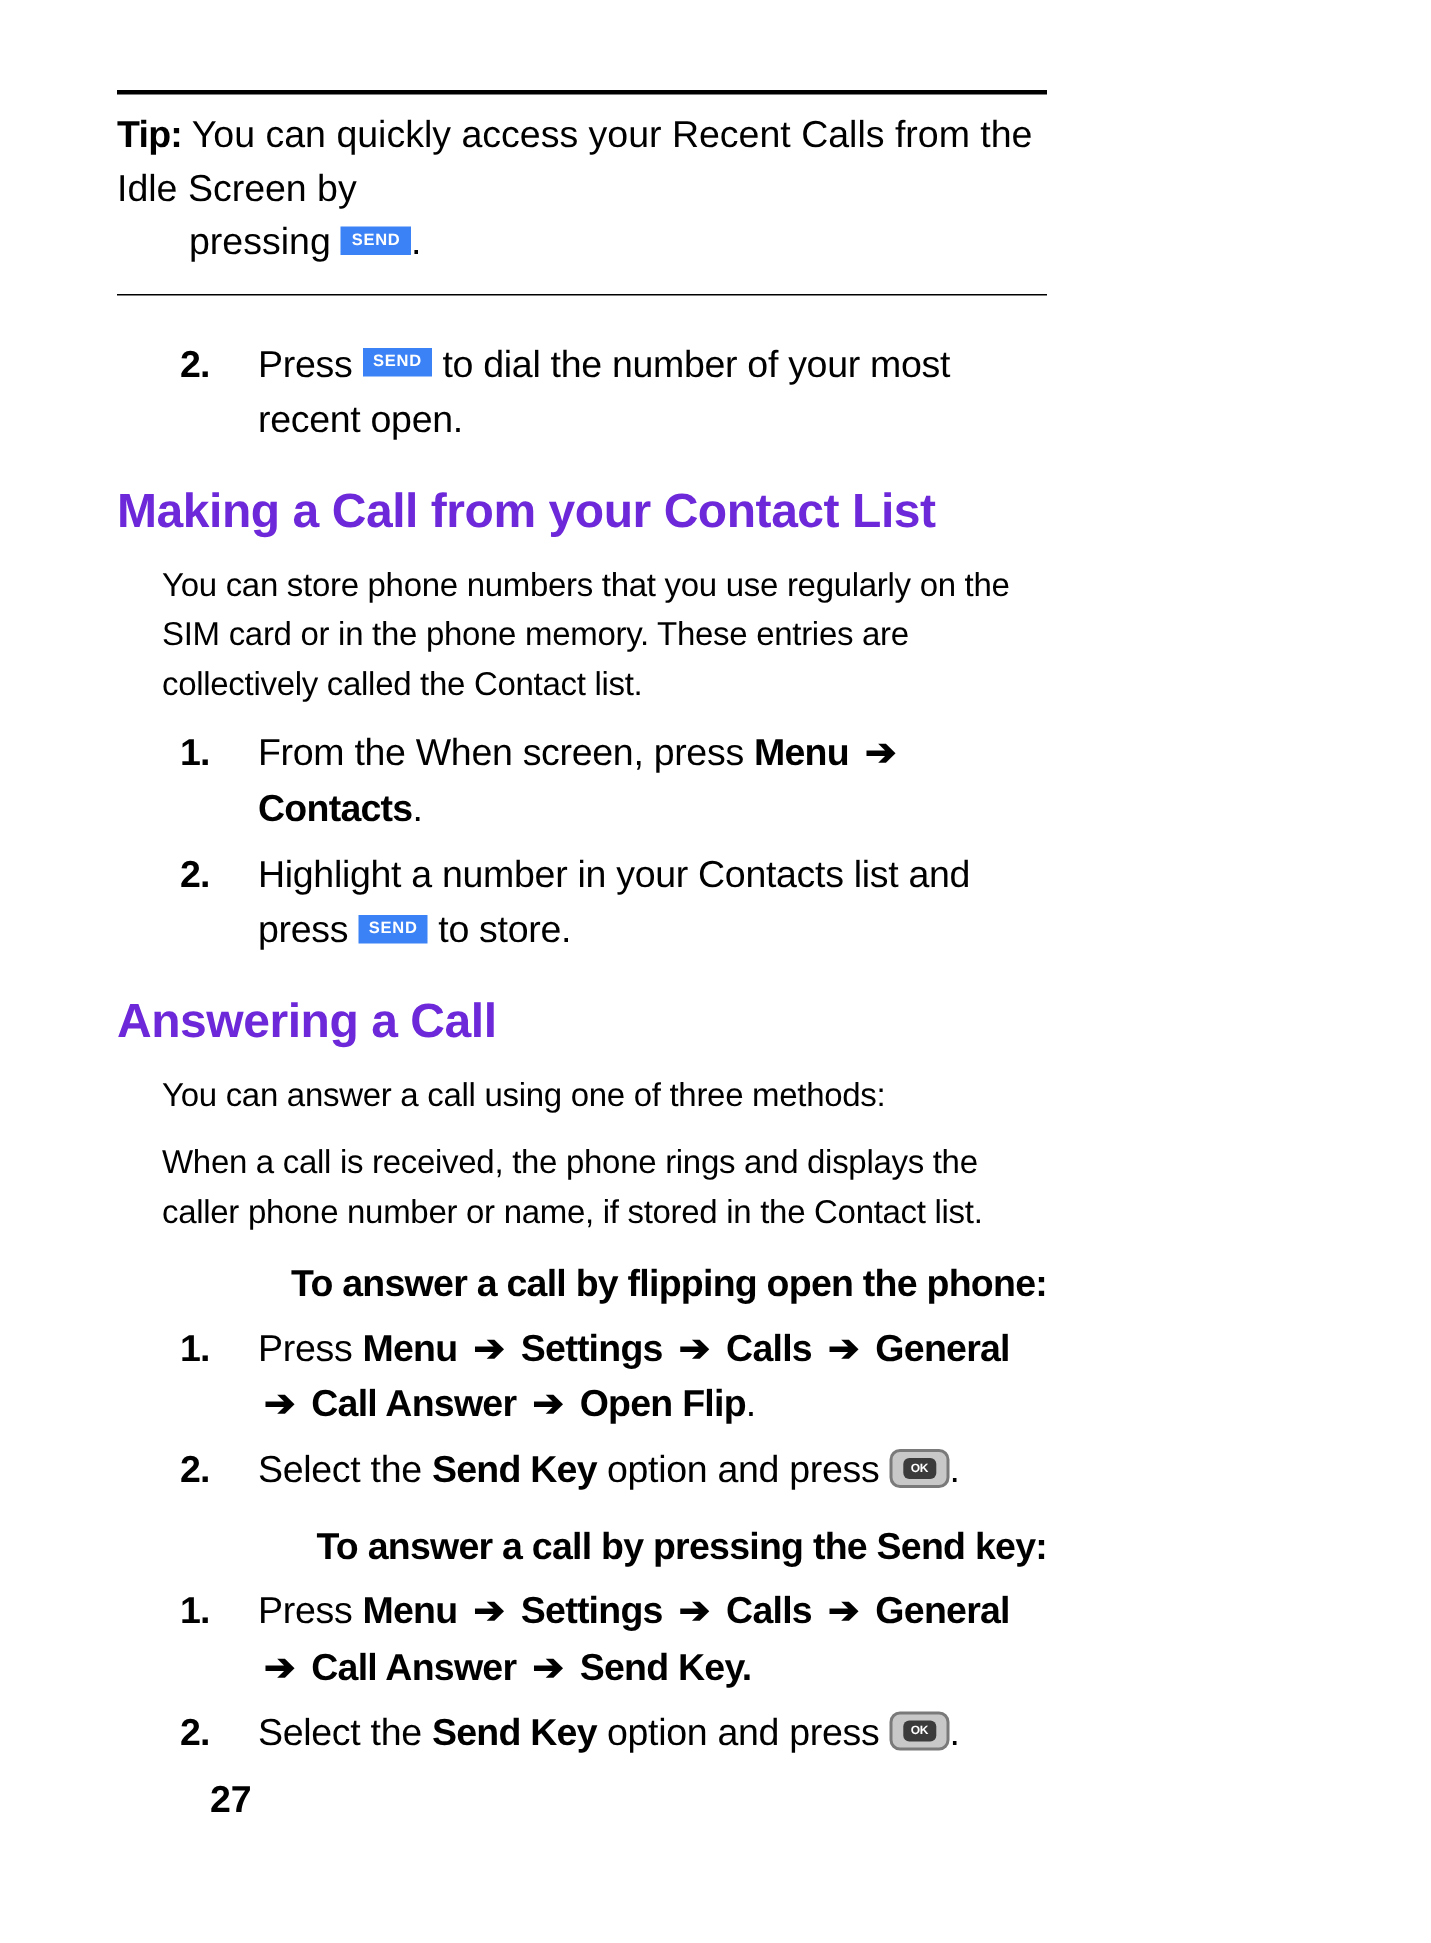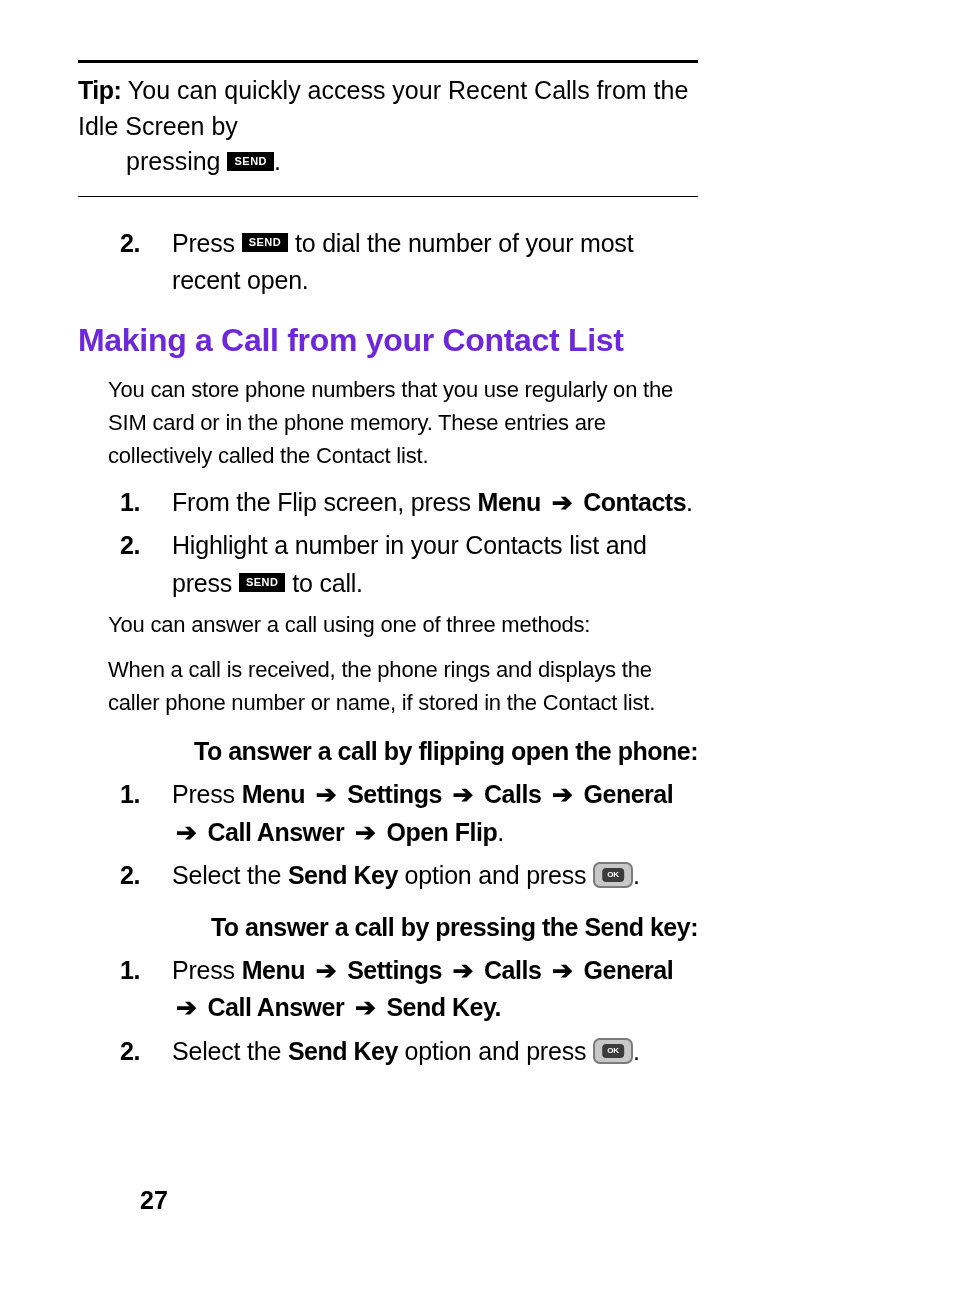--- a/index.html
+++ b/index.html
@@ -33,21 +33,21 @@
   .tip-line2 {
     padding-left: 48px;
   }
   hr.sep-rule {
     border: none;
     border-top: 1.5px solid #000;
     margin: 10px 0 28px 0;
   }
   .send-key {
     display: inline-block;
-    background: #000000;
+    background: #3b82f6;
     color: #fff;
     font-size: 11px;
     font-weight: 700;
     letter-spacing: 0.5px;
     padding: 4px 7px;
     vertical-align: middle;
     position: relative;
     top: -2px;
     font-family: Arial, sans-serif;
     line-height: 1;
@@ -161,31 +161,32 @@
   </div>
 
   <h2 class="section">Making a Call from your Contact List</h2>
 
   <p class="para">You can store phone numbers that you use regularly on the SIM card or in the phone memory. These entries are collectively called the Contact list.</p>
 
   <div class="ol">
     <div class="item">
       <div class="num">1.</div>
       <div class="txt">
-        <span>From the Flip screen, press </span><span class="bold">Menu</span> <span class="arrow">➔</span> <span class="bold">Contacts</span><span>.</span>
-      </div>
-    </div>
-    <div class="item">
-      <div class="num">2.</div>
-      <div class="txt">
-        <span>Highlight a number in your Contacts list and press </span><span class="send-key">SEND</span><span> to call.</span>
-      </div>
-    </div>
-  </div>
-
+        <span>From the When screen, press </span><span class="bold">Menu</span> <span class="arrow">➔</span> <span class="bold">Contacts</span><span>.</span>
+      </div>
+    </div>
+    <div class="item">
+      <div class="num">2.</div>
+      <div class="txt">
+        <span>Highlight a number in your Contacts list and press </span><span class="send-key">SEND</span><span> to store.</span>
+      </div>
+    </div>
+  </div>
+
+  <h2 class="section">Answering a Call</h2>
 
   <p class="para">You can answer a call using one of three methods:</p>
   <p class="para">When a call is received, the phone rings and displays the caller phone number or name, if stored in the Contact list.</p>
 
   <div class="subhead">To answer a call by flipping open the phone:</div>
 
   <div class="ol">
     <div class="item">
       <div class="num">1.</div>
       <div class="txt">

